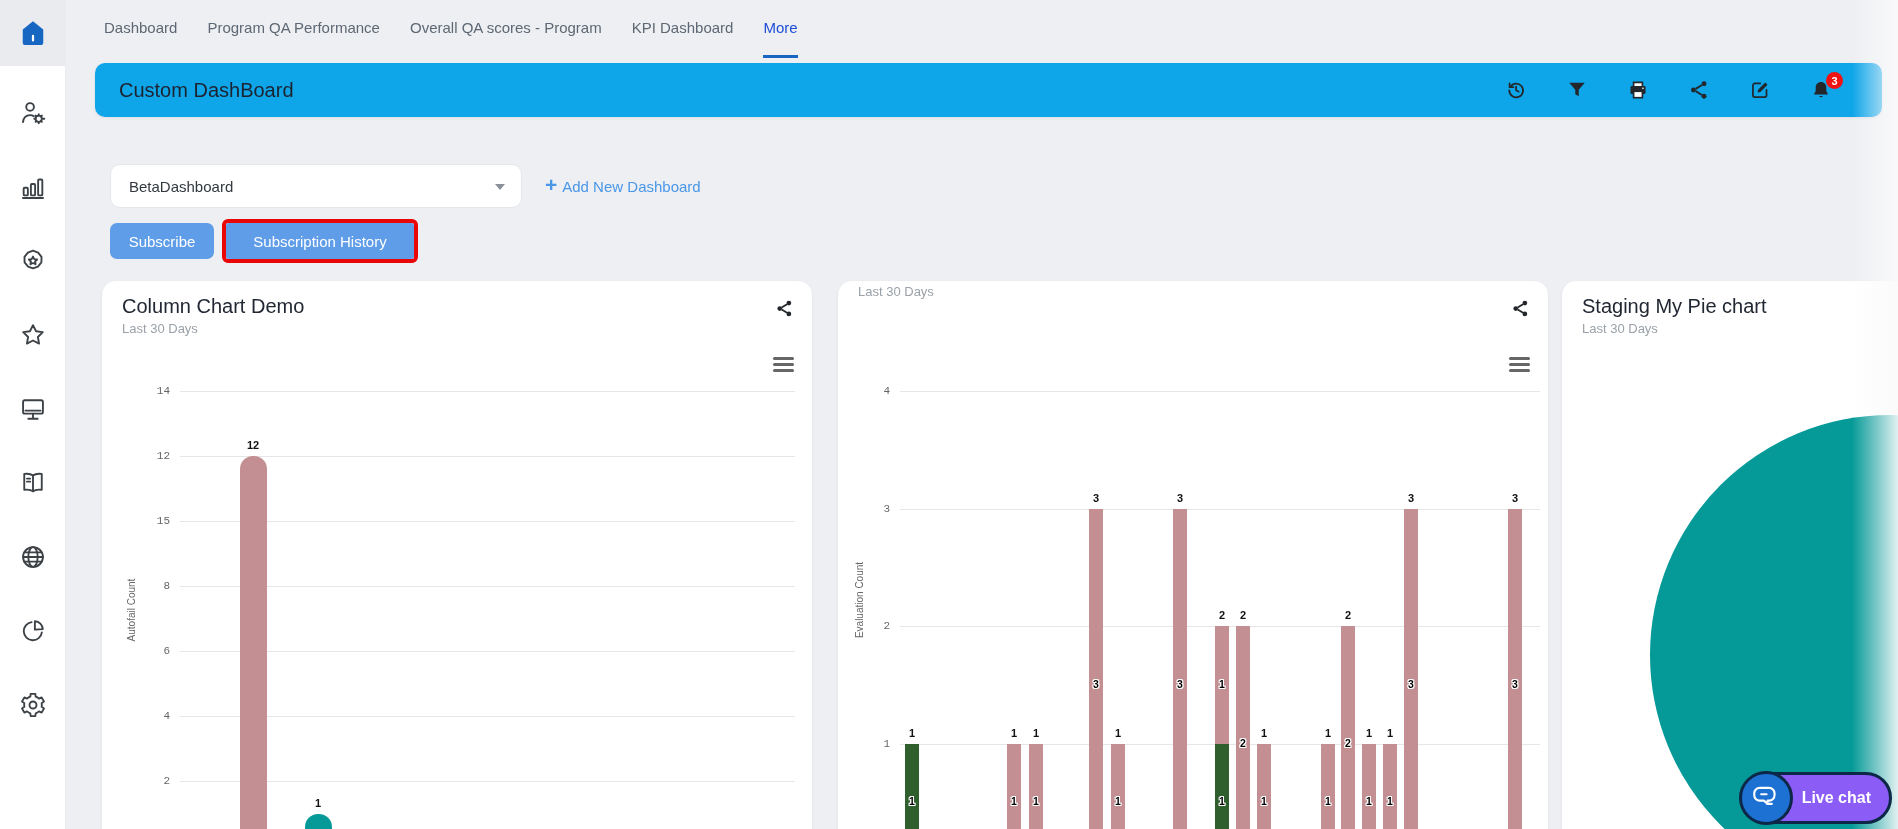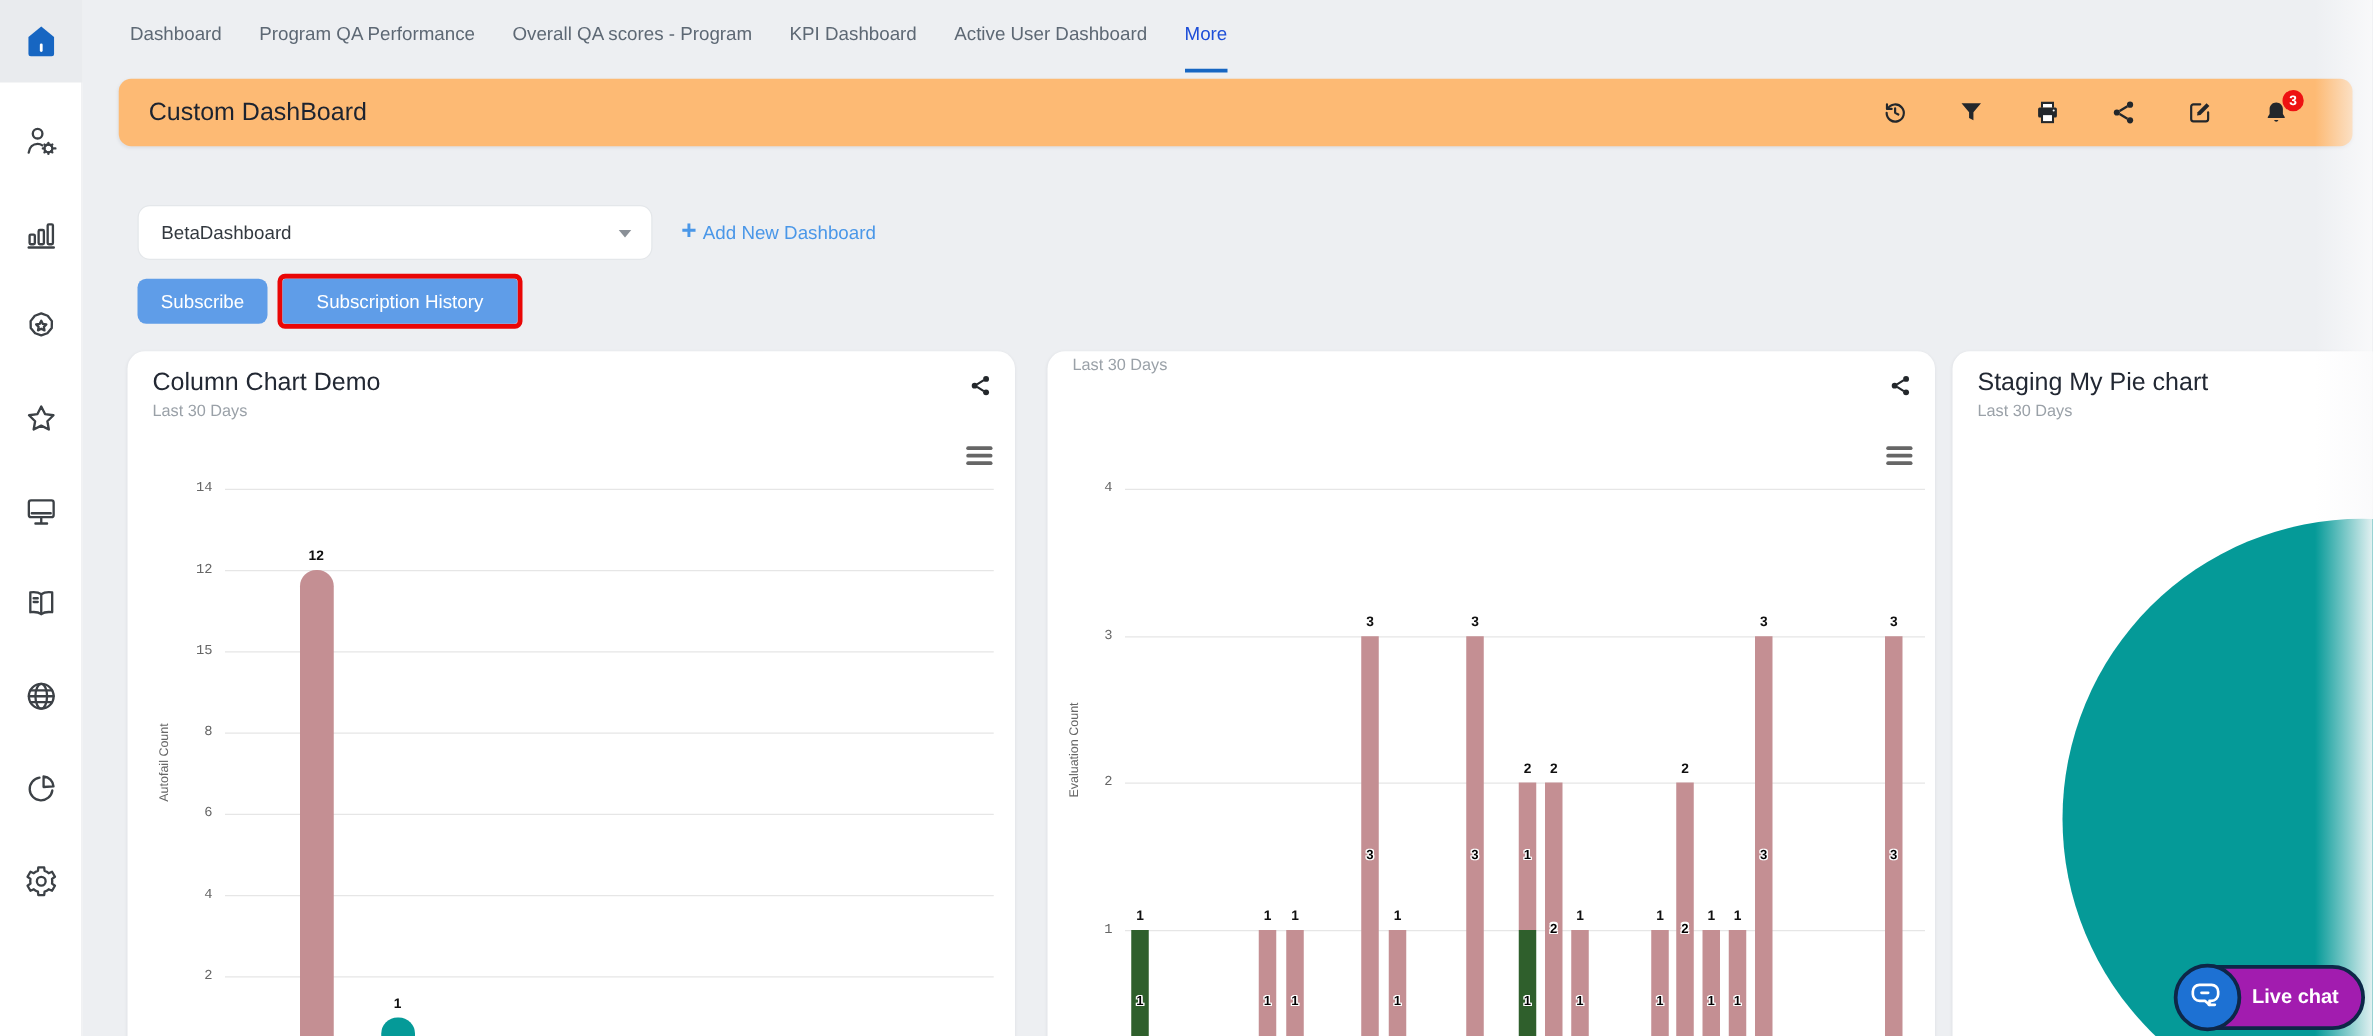--- a/index.html
+++ b/index.html
@@ -12,21 +12,21 @@
   .sidebar { position:absolute; left:0; top:0; width:66px; height:829px; background:#ffffff; z-index:20; border-right:1px solid #ecedef; }
   .home-block { width:66px; height:66px; background:#e9ebee; display:flex; align-items:center; justify-content:center; cursor:pointer; }
   .side-items { display:flex; flex-direction:column; align-items:center; gap:46px; padding-top:33px; }
   .side-item { width:28px; height:28px; cursor:pointer; }
   .side-item svg { width:28px; height:28px; stroke:#3c4146; stroke-width:1.6; fill:none; stroke-linecap:round; stroke-linejoin:round; }
   
   .nav { position:absolute; left:66px; top:0; right:0; height:58px; display:flex; gap:30px; padding-left:38px; align-items:stretch; }
   .nav-tab { font-size:15px; color:#5d6874; display:flex; align-items:center; border-bottom:3px solid transparent; cursor:pointer; white-space:nowrap; }
   .nav-tab.active { color:#1d4ed8; border-bottom-color:#1766c2; }
   
-  .header-card { position:absolute; left:95px; top:63px; width:1787px; height:54px; background:#fdba74; border-radius:10px; box-shadow:0 1px 3px rgba(20,30,40,.08); display:flex; align-items:center; z-index:5; }
+  .header-card { position:absolute; left:95px; top:63px; width:1787px; height:54px; background:#0ea5e9; border-radius:10px; box-shadow:0 1px 3px rgba(20,30,40,.08); display:flex; align-items:center; z-index:5; }
   .header-title { font-size:20px; color:#1c2330; padding-left:24px; }
   .header-actions { position:absolute; right:50px; top:0; height:100%; display:flex; align-items:center; gap:39px; }
   .h-icon { width:22px; height:22px; cursor:pointer; position:relative; }
   .h-icon svg { width:22px; height:22px; }
   .badge { position:absolute; top:-7px; right:-11px; background:#ee1212; color:#fff; font-size:11px; font-weight:bold; width:17px; height:17px; border-radius:50%; display:flex; align-items:center; justify-content:center; }
   
   .select { position:absolute; left:110px; top:164px; width:412px; height:44px; background:#fff; border-radius:10px; border:1px solid #e4e7ea; display:flex; align-items:center; padding:0 18px; font-size:15px; color:#33393f; cursor:pointer; }
   .caret { position:absolute; right:16px; top:19px; width:0; height:0; border-left:5px solid transparent; border-right:5px solid transparent; border-top:6px solid #8a9097; }
   .add-link { position:absolute; left:545px; top:164px; height:44px; display:flex; align-items:center; gap:5px; color:#4a97e8; font-size:15px; cursor:pointer; }
   .add-plus { font-size:21px; font-weight:bold; line-height:1; margin-top:-3px; }
@@ -44,21 +44,21 @@
   .plot { position:absolute; left:0; top:0; right:0; bottom:0; }
   .gridline { position:absolute; height:1px; background:#e6e6e6; }
   .ytick { position:absolute; width:40px; text-align:right; font-size:11px; color:#666;font-family:Liberation Mono, monospace; }
   .ylab { position:absolute; width:160px; height:16px; text-align:center; font-size:10px; color:#666; transform:rotate(-90deg); white-space:nowrap; }
   .bar { position:absolute; }
   .bar-top-label { position:absolute; width:40px; text-align:center; font-size:11px; font-weight:bold; color:#111; }
   .seg-label { position:absolute; width:40px; text-align:center; font-size:10.5px; font-weight:bold; color:#000;
     text-shadow:1px 0 #fff,-1px 0 #fff,0 1px #fff,0 -1px #fff,1px 1px #fff,-1px -1px #fff,1px -1px #fff,-1px 1px #fff; }
   .pie-circle { position:absolute; left:88px; top:134px; width:480px; height:480px; border-radius:50%; }
   
-  .live-chat { position:absolute; right:6px; bottom:5px; height:52px; display:flex; align-items:center; background:#a21caf; border:3px solid #0d2748; border-radius:28px; padding-right:18px; cursor:pointer; z-index:60; }
+  .live-chat { position:absolute; right:6px; bottom:5px; height:52px; display:flex; align-items:center; background:#8b5cf6; border:3px solid #0d2748; border-radius:28px; padding-right:18px; cursor:pointer; z-index:60; }
   .lc-icon { width:54px; height:54px; border-radius:50%; background:#1d71d3; border:3px solid #0d2748; margin:-4px 9px -4px -4px; display:flex; align-items:center; justify-content:center; }
   .lc-label { color:#fff; font-weight:bold; font-size:16px; }
   
   .edge-fade { position:absolute; top:0; right:0; width:46px; height:829px; z-index:55; pointer-events:none;
     background:linear-gradient(to right, rgba(248,249,250,0), rgba(250,250,251,0.9)); }
 </style>
 </head>
 <body>
 
 <div class="sidebar">
@@ -128,21 +128,20 @@
       </svg>
     </div>
   </div>
 </div>
 
 <div class="nav">
   <div class="nav-tab">Dashboard</div>
   <div class="nav-tab">Program QA Performance</div>
   <div class="nav-tab">Overall QA scores - Program</div>
   <div class="nav-tab">KPI Dashboard</div>
-  <div class="nav-tab">Active User Dashboard</div>
   <div class="nav-tab active">More</div>
 </div>
 
 <div class="header-card">
   <div class="header-title">Custom DashBoard</div>
   <div class="header-actions">
     <div class="h-icon">
       <svg viewBox="0 0 24 24" fill="none" stroke="#23272b" stroke-width="1.9" stroke-linecap="round" stroke-linejoin="round">
         <path d="M5 4.8v4.1h4.1"></path>
         <path d="M5.6 8.9a7.5 7.5 0 1 1-.9 3.4"></path>

